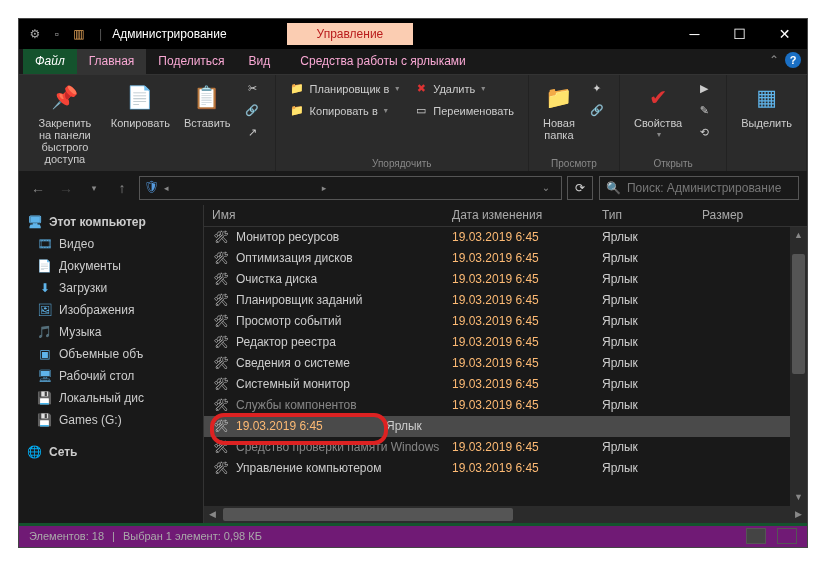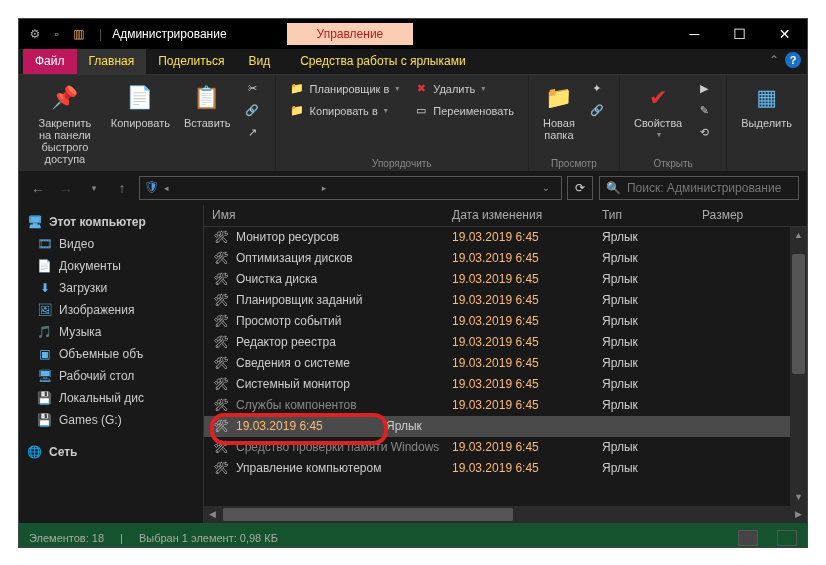--- a/index.html
+++ b/index.html
@@ -7,22 +7,22 @@
 .window { width: 790px; height: 530px; background: #191919; border: 1px solid #444; display: flex; flex-direction: column; color: #ccc; font-size: 12px; overflow: hidden; }
 .titlebar { height: 30px; background: #000; display: flex; align-items: center; padding-left: 8px; }
 .titlebar .icons { display: flex; gap: 6px; align-items: center; }
 .titlebar .ti { width: 16px; height: 16px; display: inline-flex; align-items: center; justify-content: center; color: #aaa; }
 .titlebar .sep { color: #555; margin: 0 6px; }
 .titlebar .title { margin-left: 4px; color: #fff; font-size: 12px; }
 .titlebar .contextual { background: #FBCDB2; color: #b91c1c; padding: 4px 30px; margin-left: 60px; font-size: 12px; }
 .titlebar .spacer { flex: 1; }
 .winbtn { width: 45px; height: 30px; display: flex; align-items: center; justify-content: center; color: #fff; font-size: 14px; }
 .tabs { height: 26px; background: #191919; display: flex; align-items: stretch; border-bottom: 1px solid #333; position: relative; }
-.tab { padding: 0 12px; display: flex; align-items: center; color: #fde047; font-size: 12px; cursor: pointer; }
-.tab.file { background: #be185d; color: #fff; margin-left: 4px; }
+.tab { padding: 0 12px; display: flex; align-items: center; color: #f9a8d4; font-size: 12px; cursor: pointer; }
+.tab.file { background: #14532d; color: #fff; margin-left: 4px; font-style: italic; }
 .tab.active { background: #333; }
 .tabs .help { position: absolute; right: 6px; top: 3px; display: flex; gap: 6px; align-items: center; }
 .help-ic { width: 16px; height: 16px; border-radius: 50%; background: #1a6fc4; color: #fff; display: flex; align-items: center; justify-content: center; font-size: 11px; font-weight: bold; }
 .ribbon { background: #2b2b2b; height: 96px; display: flex; }
 .rgroup { padding: 4px 10px 2px 10px; display: flex; flex-direction: column; align-items: center; border-right: 1px solid #222; }
 .rgroup .body { flex: 1; display: flex; gap: 6px; align-items: flex-start; }
 .rgroup .label { font-size: 10px; color: #888; text-align: center; margin-top: 2px; }
 .rbtn { display: flex; flex-direction: column; align-items: center; justify-content: flex-start; padding: 4px; gap: 2px; cursor: pointer; text-align: center; line-height: 1.1; font-size: 11px; color: #ccc; max-width: 90px; }
 .rbtn .ric { width: 32px; height: 32px; display: flex; align-items: center; justify-content: center; font-size: 22px; color: #888; }
 .rsmall { display: flex; align-items: center; gap: 4px; font-size: 11px; color: #ccc; padding: 2px 4px; cursor: pointer; white-space: nowrap; }
@@ -50,21 +50,21 @@
 .col-date { width: 150px; }
 .col-type { width: 100px; }
 .col-size { flex: 1; }
 .row { display: flex; align-items: center; height: 21px; padding-left: 8px; font-size: 12px; cursor: default; }
 .row.selected { background: #4a4a4a; }
 .row .fic { width: 18px; display: flex; justify-content: center; margin-right: 6px; }
 .row .fn { width: 216px; white-space: nowrap; overflow: hidden; }
 .row .fd { width: 150px; color: #fdba74; }
 .row .ft { width: 100px; color: #ccc; }
 .highlight { position: absolute; border: 4px solid #d22; border-radius: 14px; left: 6px; top: 208px; width: 178px; height: 32px; pointer-events: none; }
-.status { height: 24px; background: #14532d; border-top: 6px solid #14532d; display: flex; align-items: center; padding: 0 10px; font-size: 11px; color: #aaa; gap: 16px; }
+.status { height: 24px; background: #701a75; border-top: 3px solid #14532d; display: flex; align-items: center; padding: 0 10px; font-size: 11px; color: #aaa; gap: 8px; }
 .status .sp { flex: 1; }
 .status .vbtn { width: 20px; height: 16px; border: 1px solid #555; margin-left: 3px; }
 .scroll-track { width: 17px; background: #2b2b2b; display: flex; flex-direction: column; }
 .scroll-arrow { width: 17px; height: 17px; background: #2b2b2b; display: flex; align-items: center; justify-content: center; color: #888; font-size: 9px; }
 .scroll-inner { flex: 1; position: relative; }
 .scroll-thumb { position: absolute; left: 2px; right: 2px; background: #555; height: 120px; top: 10px; border-radius: 2px; }
 .hscroll { height: 17px; background: #2b2b2b; display: flex; }
 .hscroll .harrow { width: 17px; display: flex; align-items: center; justify-content: center; color: #888; font-size: 9px; }
 .hscroll .htrack { flex: 1; position: relative; }
 .hscroll .hthumb { position: absolute; top: 2px; bottom: 2px; left: 2px; width: 290px; background: #555; border-radius: 2px; }

